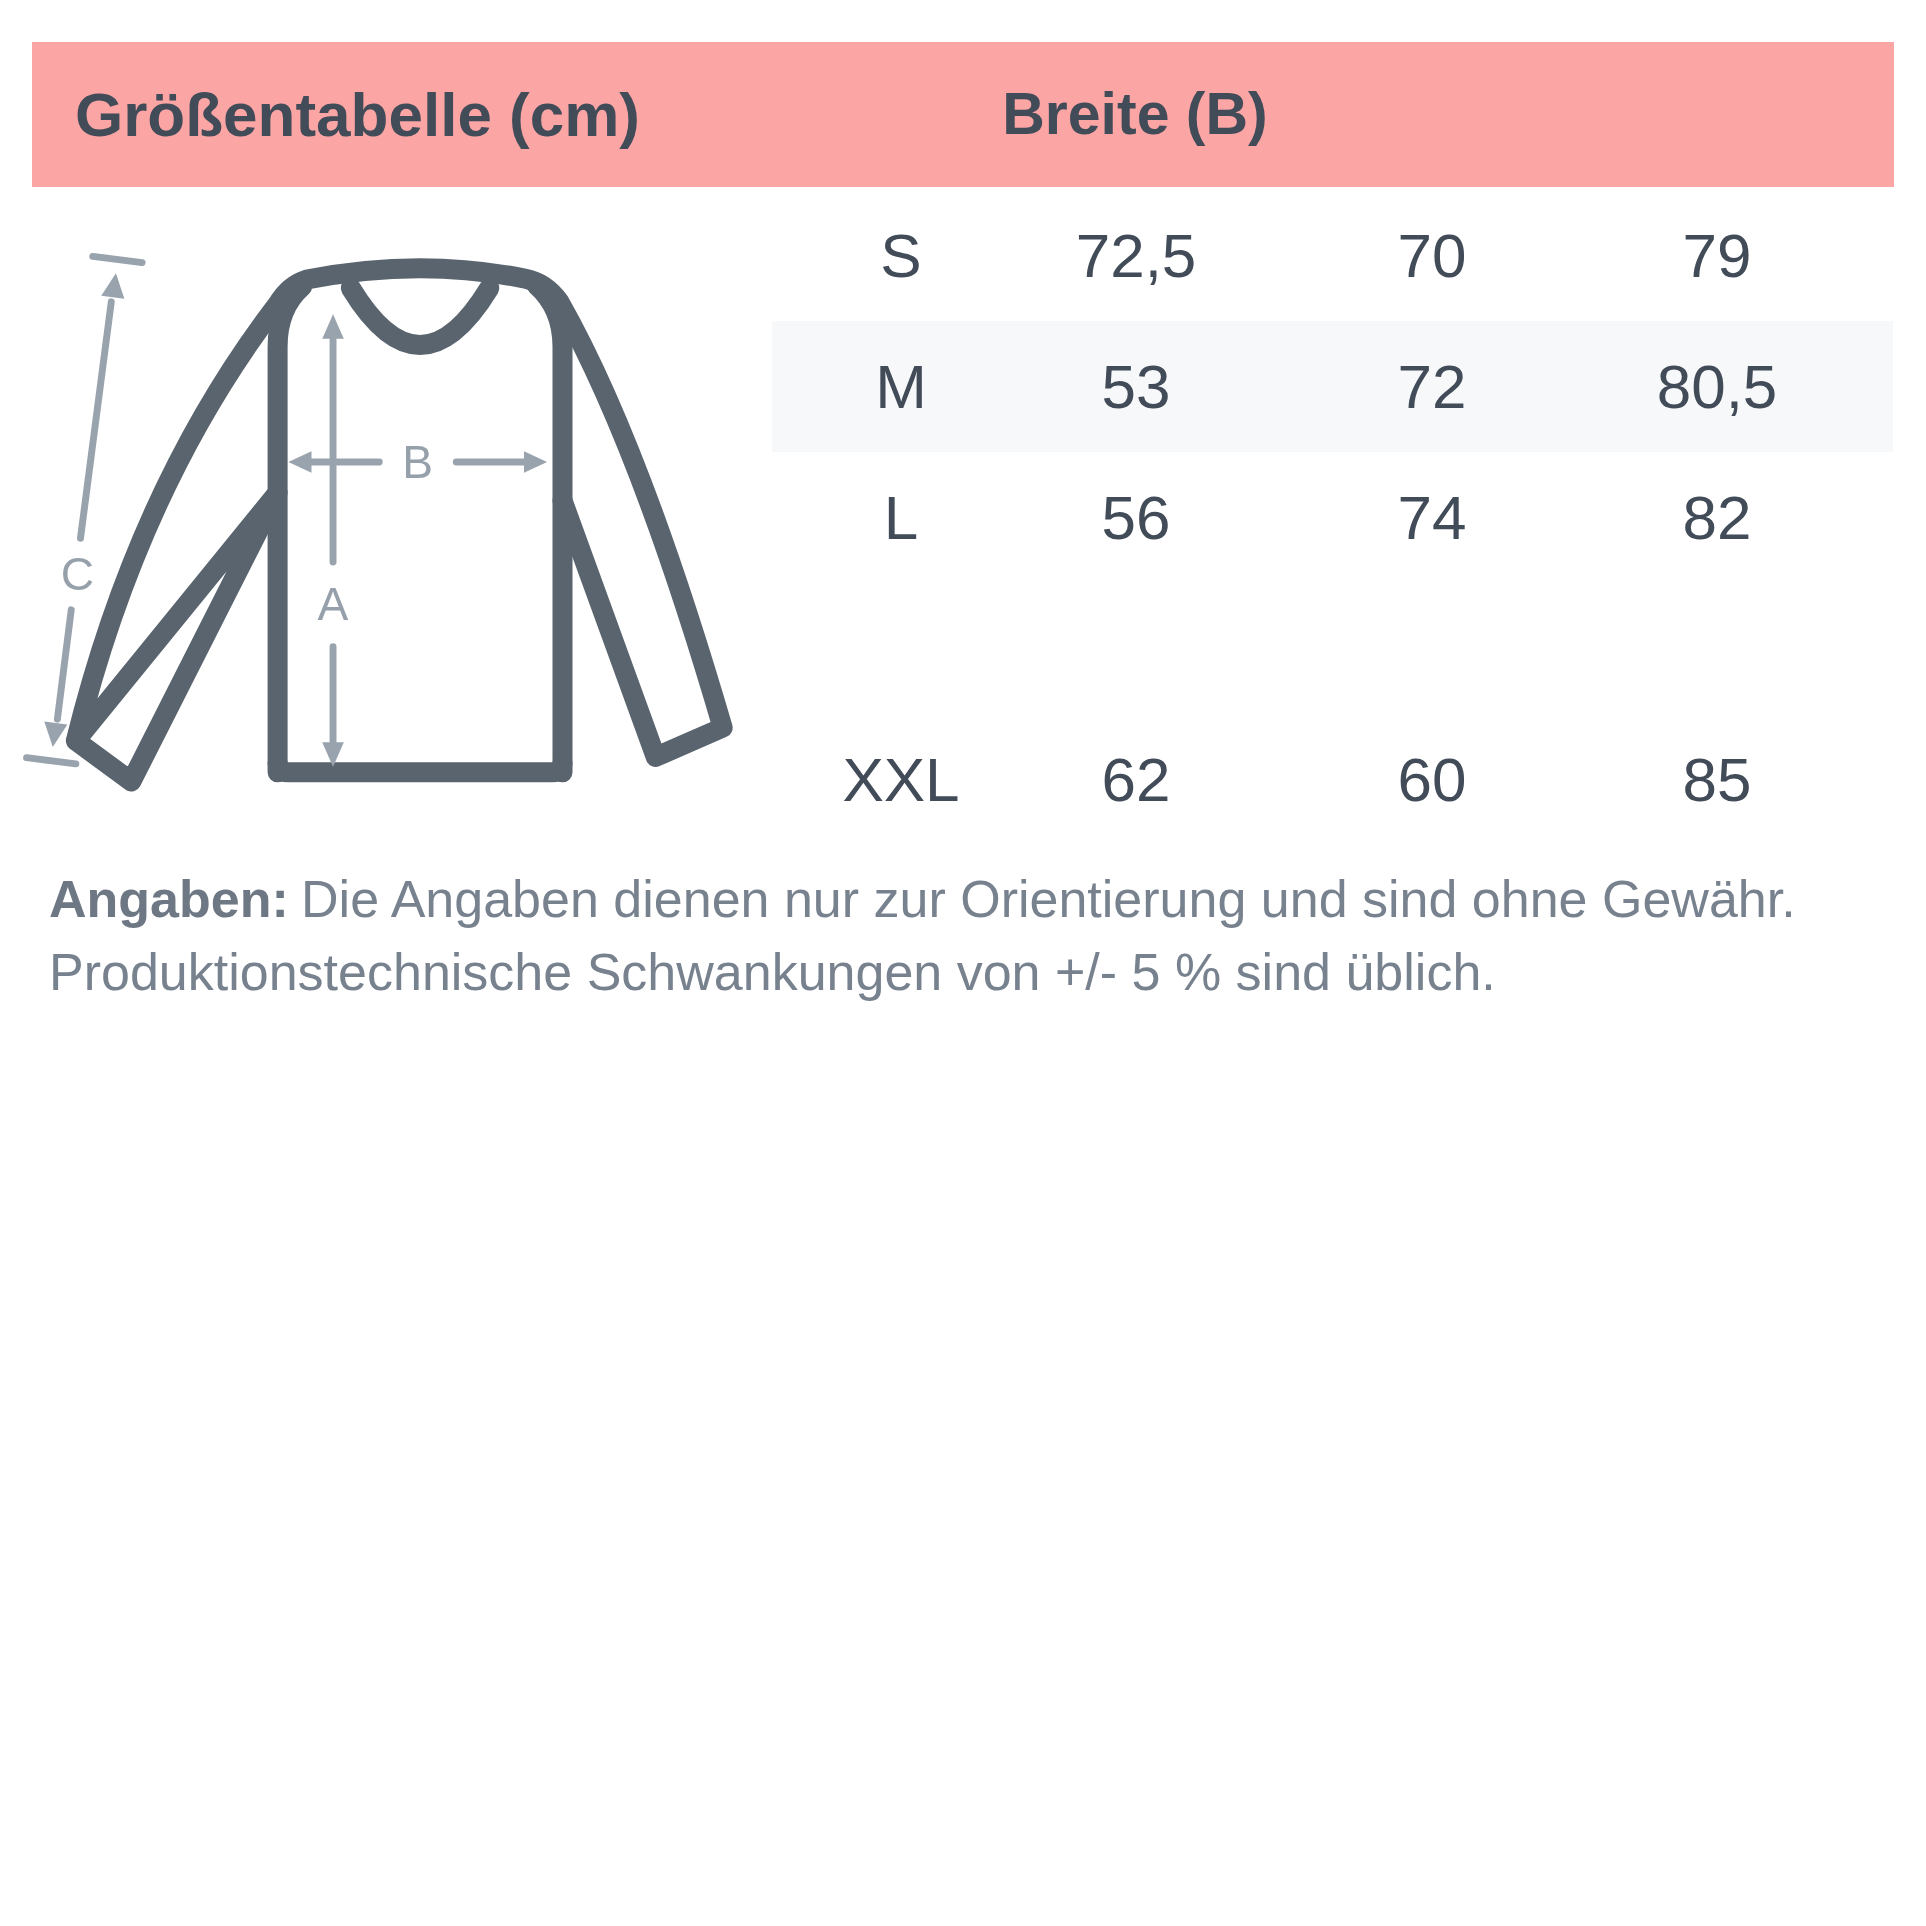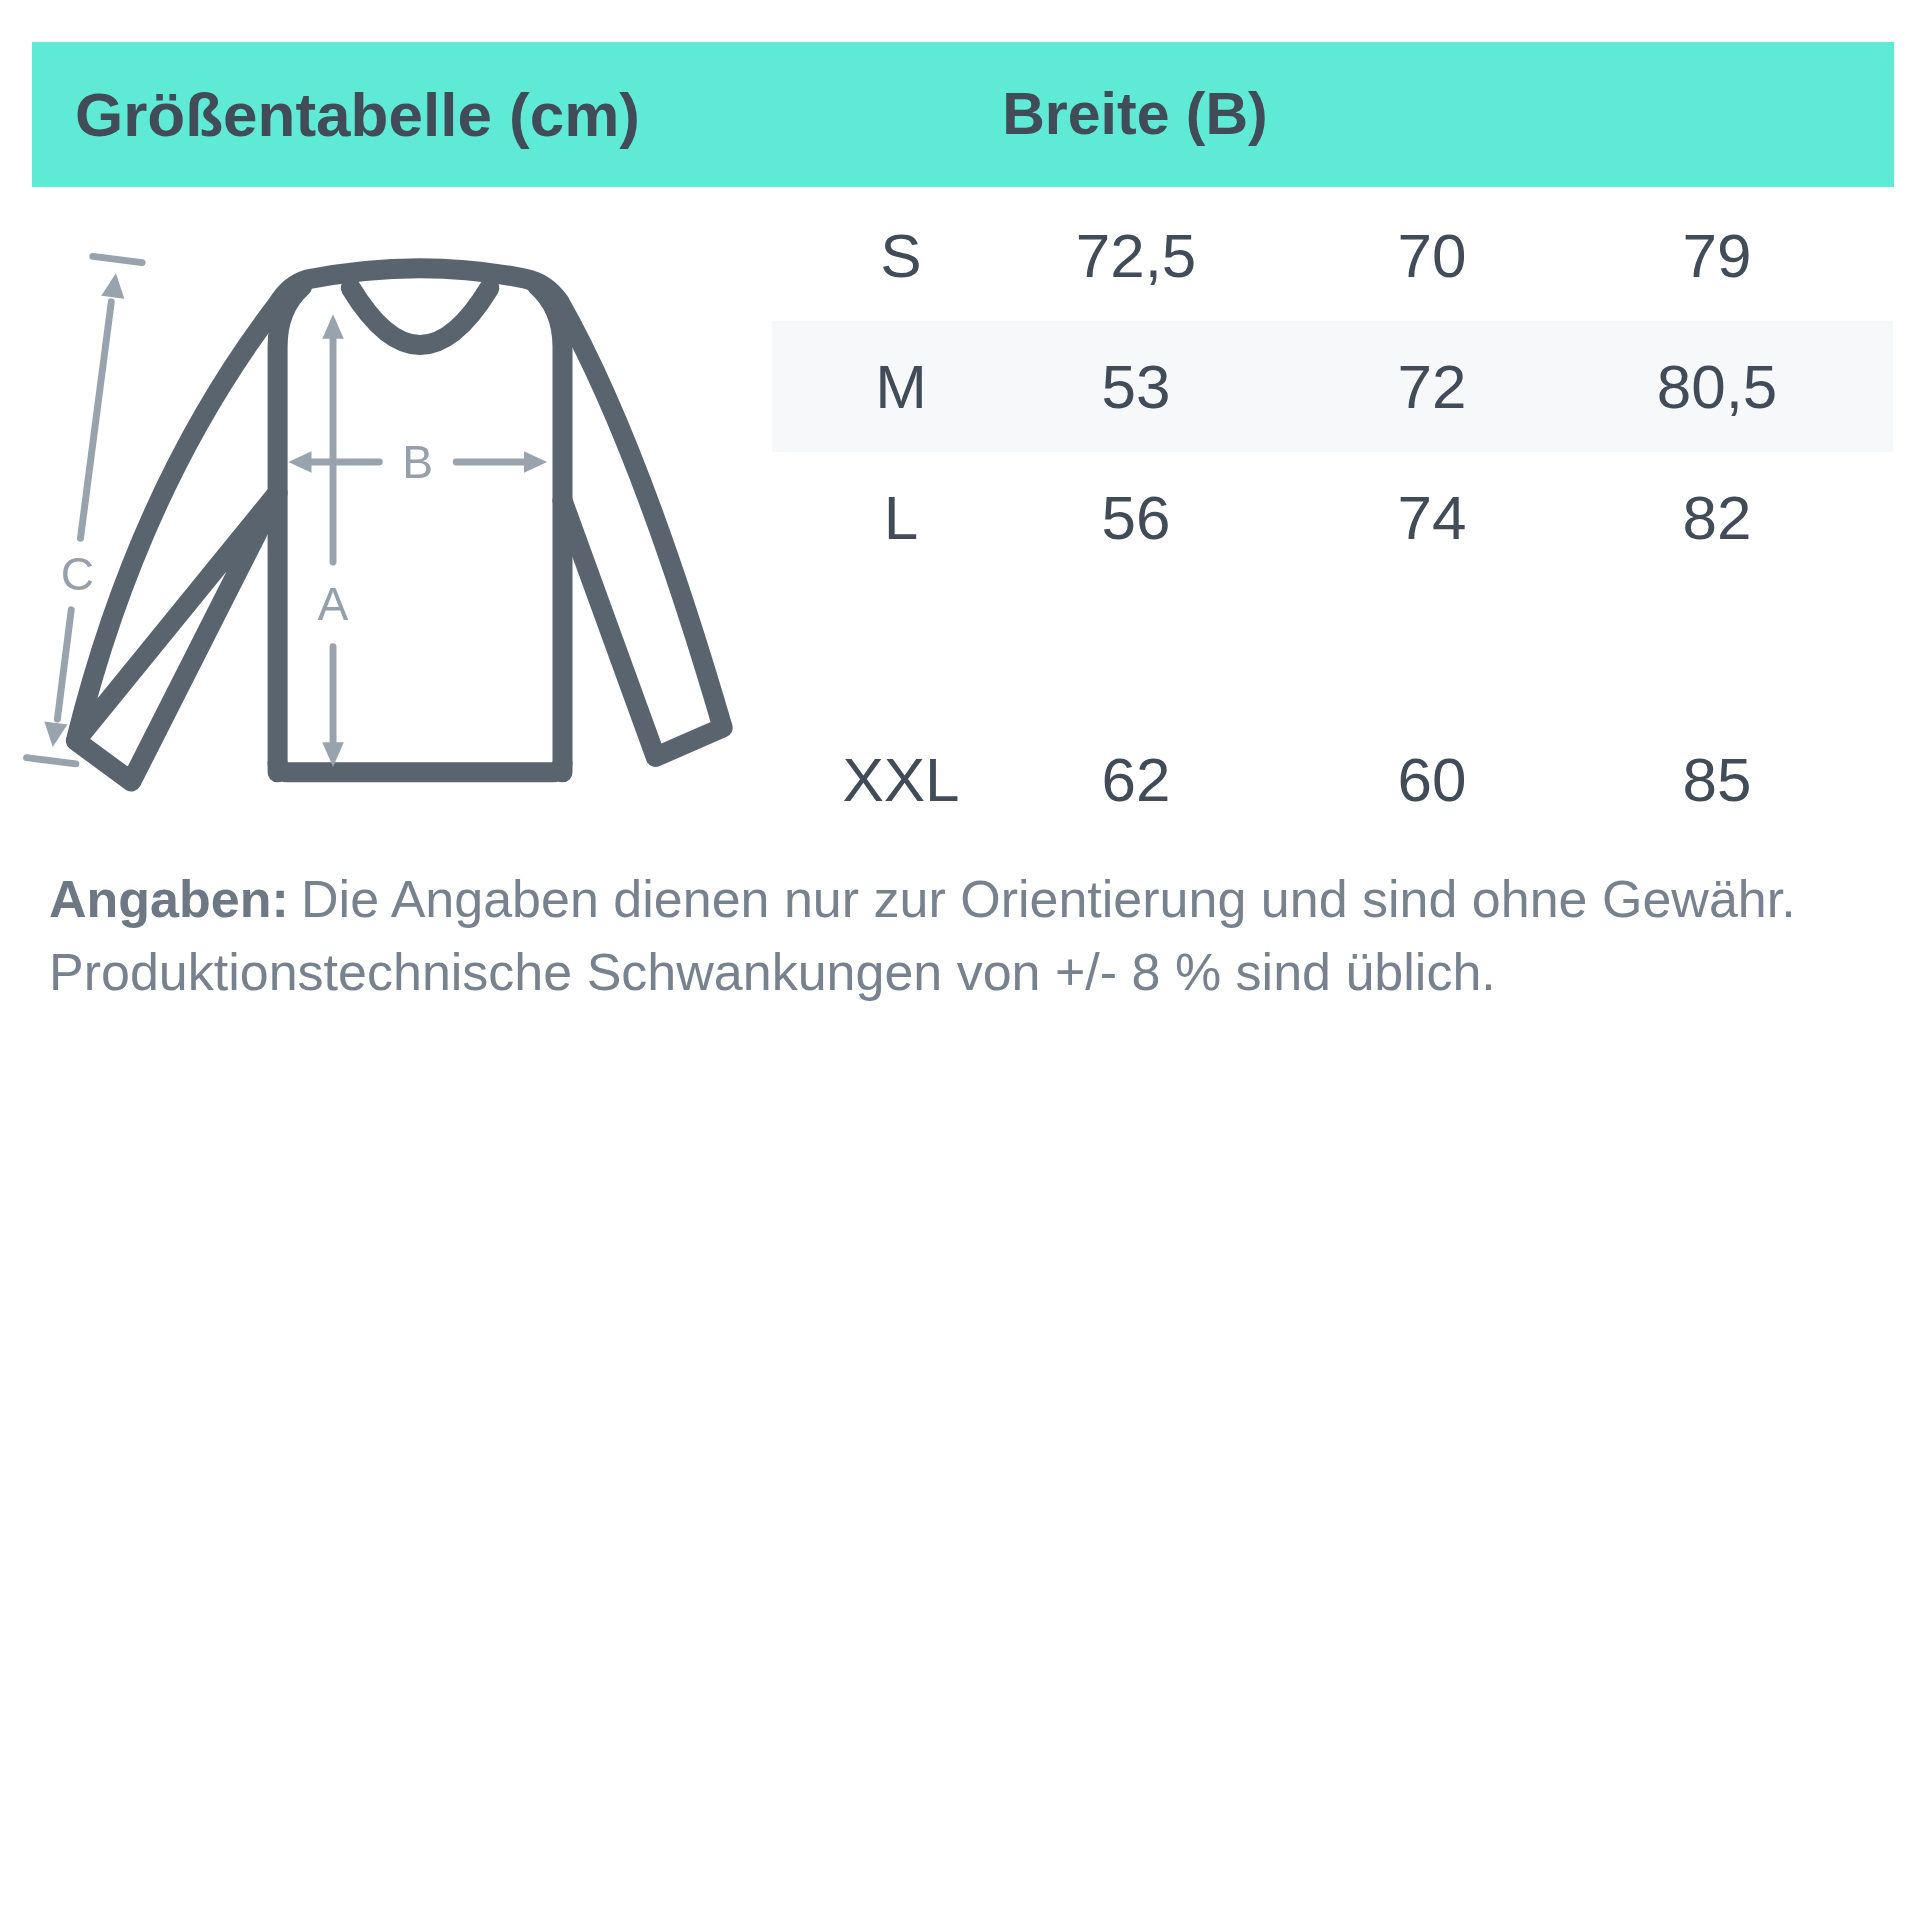--- a/index.html
+++ b/index.html
@@ -6,21 +6,21 @@
   .page{
     position:relative;
     width:1926px;height:1926px;
     background:#ffffff;
     font-family:"Liberation Sans","DejaVu Sans",sans-serif;
     overflow:hidden;
   }
   .header-band{
     position:absolute;
     left:32px;top:42px;width:1862px;height:145px;
-    background:#5eead4;
+    background:#fca5a5;
     text-align:right;
   }
   .page-title{
     position:absolute;
     left:43px;top:0;height:145px;line-height:145px;
     font-size:62px;font-weight:bold;color:#424b58;
     white-space:nowrap;
   }
   .col-header{
     position:absolute;top:0;height:159px;line-height:145px;
@@ -151,17 +151,17 @@
       </g>
     </g>
 
     <text x="402" y="485" text-anchor="middle" dominant-baseline="central">A</text>
     <text x="512" y="300" text-anchor="middle" dominant-baseline="central">B</text>
     <text x="70" y="445" text-anchor="middle" dominant-baseline="central">C</text>
   </svg>
 
   <div class="footer">
     <div><b>Angaben:</b><span>Die Angaben dienen nur zur Orientierung und sind ohne Gewähr.</span></div>
-    <div>Produktionstechnische Schwankungen von +/- 8 % sind üblich.</div>
+    <div>Produktionstechnische Schwankungen von +/- 5 % sind üblich.</div>
   </div>
 
 </div>
 
 
 </body></html>

